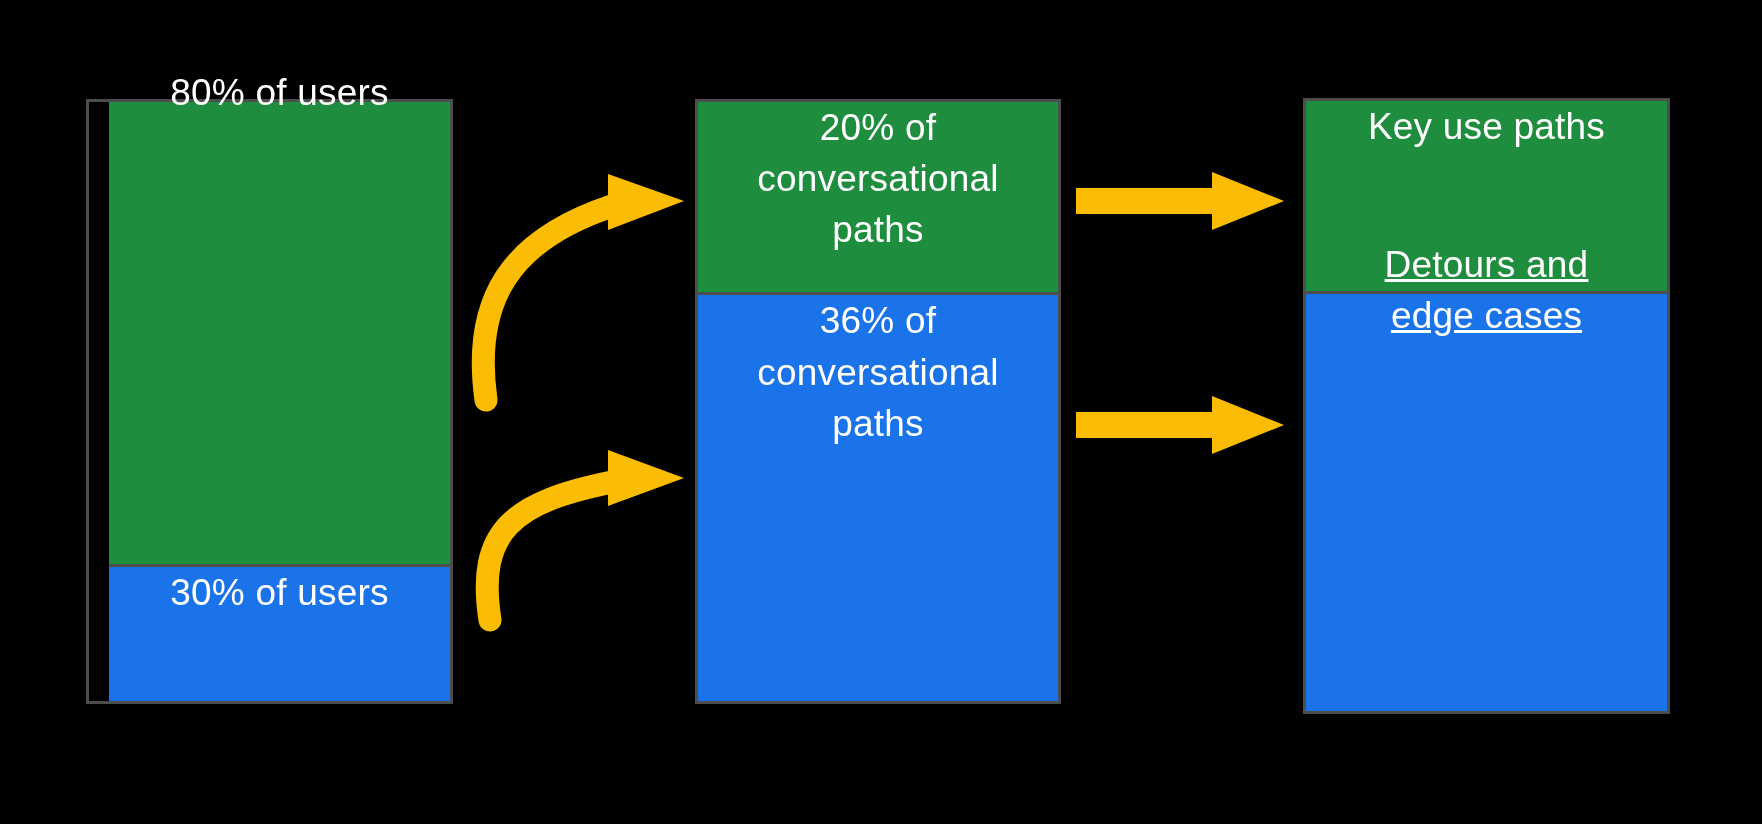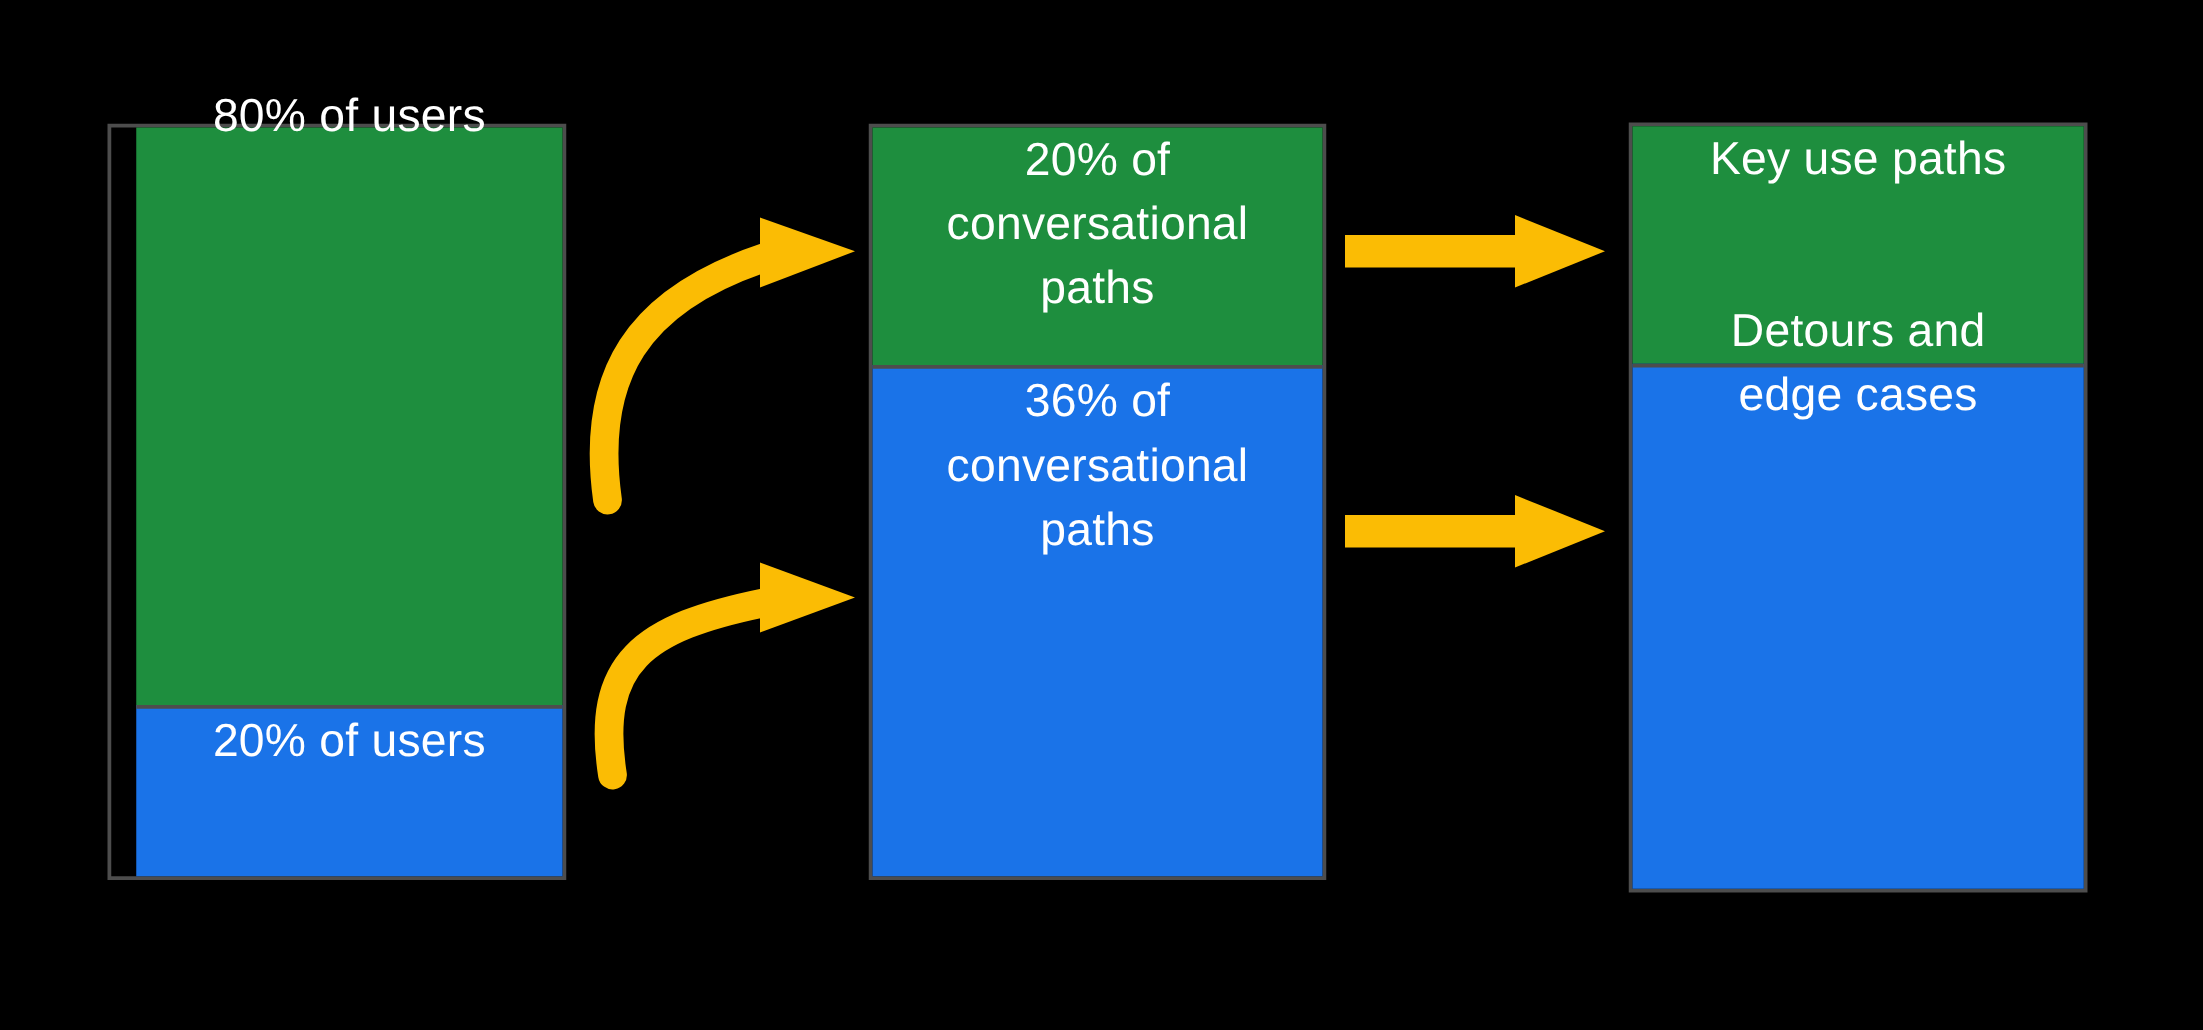--- a/index.html
+++ b/index.html
@@ -32,36 +32,36 @@
   .g31{flex:0 0 31.2%;}
   .grow{flex:1 1 auto;}
   .lbl{
     color:var(--text,#fff);
     font-size:37px;
     line-height:1.38;
     white-space:pre-line;
     letter-spacing:0.2px;
   }
   .shift-up-35{transform:translateY(-35px);}
-  .shift-up-55{transform:translateY(-55px);}
+  .shift-up-55{transform:translateY(-55px);text-decoration:underline;}
   .arrows{position:absolute;left:0;top:0;pointer-events:none;}
   .arrow-stroke{fill:none;stroke:var(--arrow,#fbbc04);stroke-width:23;stroke-linecap:round;}
   .arrow-fill{fill:var(--arrow,#fbbc04);}
 </style>
 </head>
 <body>
 
 <div class="canvas">
 
   <div class="bar bar-users">
     <div class="seg green g77">
       <span class="lbl shift-up-35">80% of users</span>
     </div>
     <div class="seg blue grow">
-      <span class="lbl">20% of users</span>
+      <span class="lbl">30% of users</span>
     </div>
   </div>
 
   <div class="bar bar-paths">
     <div class="seg green g32">
       <span class="lbl">20% of
 conversational
 paths</span>
     </div>
     <div class="seg blue grow">

